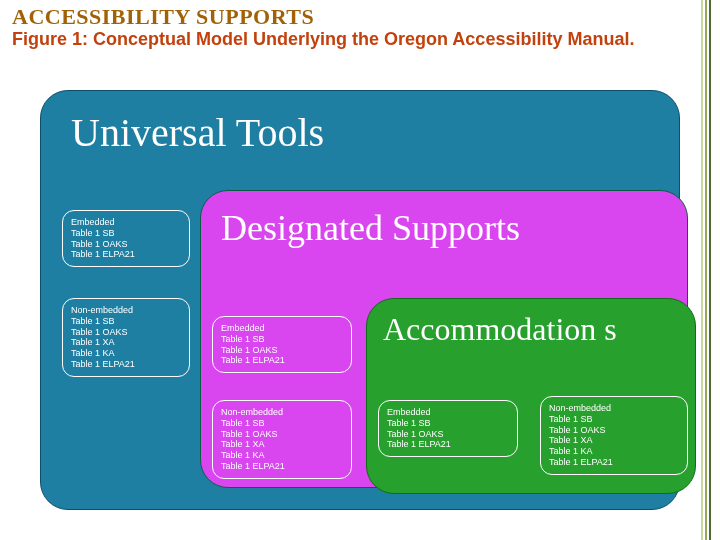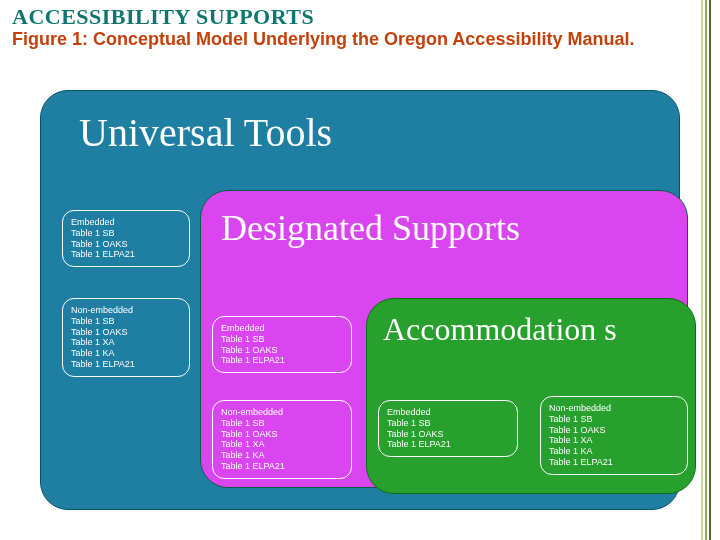--- a/index.html
+++ b/index.html
@@ -1,28 +1,28 @@
 <!DOCTYPE html>
 <html><head>
 <meta charset="utf-8">
 <style>
   html,body{margin:0;padding:0;width:720px;height:540px;background:#fff;font-family:"Verdana","Arial",sans-serif;color:#000;position:relative;overflow:hidden;}
-  .kicker{position:absolute;left:12px;top:4px;font-family:"Times New Roman",serif;font-weight:700;font-size:22px;color:#0f766e;letter-spacing:.5px;}
+  .kicker{position:absolute;left:12px;top:4px;font-family:"Times New Roman",serif;font-weight:700;font-size:22px;color:#a16207;letter-spacing:.5px;}
   .caption{position:absolute;left:12px;top:28px;right:12px;font-family:"Verdana","Arial",sans-serif;font-weight:700;font-size:18px;line-height:1.25;color:#c2410c;}
   .rail{position:absolute;right:6px;top:0;width:14px;height:540px;}
   .rail>div{position:absolute;top:0;bottom:0;width:2px;}
   .rail .r1{right:11px;background:#c9d7a0;}
   .rail .r2{right:7px;background:#93a958;}
   .rail .r3{right:3px;background:#4d6b2f;}
 
   .box{position:absolute;border-radius:28px;color:#fff;box-sizing:border-box;}
   .box .title{font-family:"Times New Roman",serif;font-weight:400;}
 
   .box.outer{left:40px;top:90px;width:640px;height:420px;background:#1e7fa2;border:1px solid #0d4f6a;}
-  .box.outer>.title{position:absolute;left:30px;top:18px;font-size:40px;margin-left:8px;}
+  .box.outer>.title{position:absolute;left:30px;top:18px;font-size:40px;}
 
   .box.mid{left:200px;top:190px;width:488px;height:298px;background:#d946ef;border:1px solid #0a5b44;}
   .box.mid>.title{position:absolute;left:20px;top:16px;font-size:36px;}
 
   .box.inner{left:366px;top:298px;width:330px;height:196px;background:#27a02d;border:1px solid #0f6d15;}
   .box.inner>.title{position:absolute;left:16px;top:14px;right:10px;font-size:32px;line-height:1.05;word-break:break-word;}
 
   .pill{position:absolute;border-radius:12px;border:1px solid #fff;padding:6px 8px;font-family:"Verdana","Arial",sans-serif;font-size:9px;color:#fff;line-height:1.2;box-sizing:border-box;}
   .pill .item{display:block;}
 

